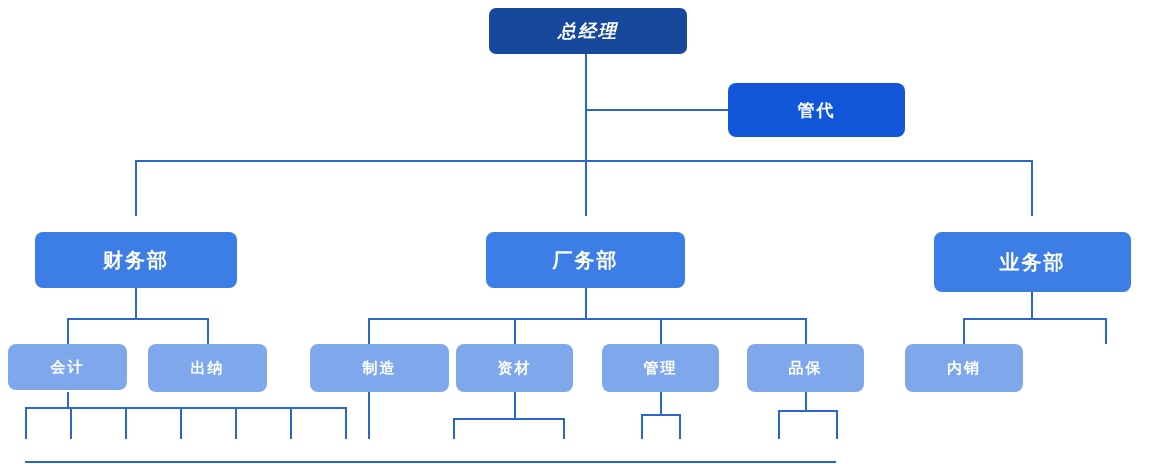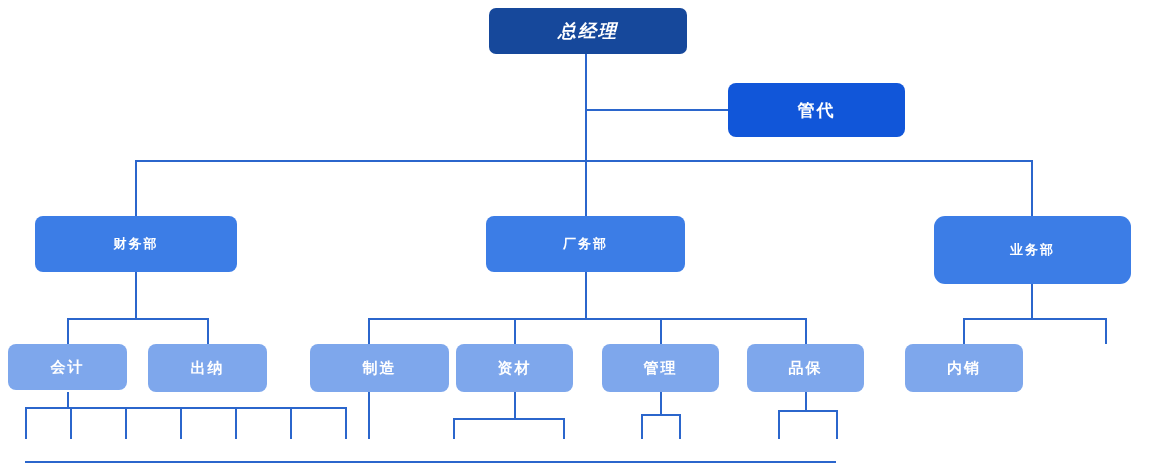--- a/index.html
+++ b/index.html
@@ -28,21 +28,21 @@
     justify-content:center;
     color:var(--text);
     font-weight:bold;
     letter-spacing:2px;
     border-radius:8px;
     cursor:default;
     z-index:2;
   }
   .node.root{background:var(--root-bg);font-size:18px;border-radius:7px;}
   .node.staff{background:var(--staff-bg);font-size:17px;}
-  .node.dept{background:var(--dept-bg);font-size:13px;}
+  .node.dept{background:var(--dept-bg);font-size:20px;margin-top:16px;}
   .node.sub{background:var(--sub-bg);font-size:15px;}
   .line{
     position:absolute;
     background:var(--line);
     z-index:1;
   }
 </style>
 </head>
 <body>
 
@@ -99,21 +99,21 @@
   <div class="line" style="left:836px;top:410px;width:1.5px;height:29px;"></div>
 
   <div class="line" style="left:25px;top:461px;width:811px;height:1.5px;"></div>
 
   <div class="node root" style="left:489px;top:8px;width:198px;height:46px;font-style:italic;">总经理</div>
 
   <div class="node staff" style="left:728px;top:83px;width:177px;height:54px;">管代</div>
 
   <div class="node dept" style="left:35px;top:216px;width:202px;height:56px;">财务部</div>
   <div class="node dept" style="left:486px;top:216px;width:199px;height:56px;">厂务部</div>
-  <div class="node dept" style="left:934px;top:216px;width:197px;height:68px;border-radius:11px;">业务部</div>
+  <div class="node dept" style="left:934px;top:216px;width:197px;height:60px;">业务部</div>
 
   <div class="node sub" style="left:8px;top:344px;width:119px;height:46px;">会计</div>
   <div class="node sub" style="left:148px;top:344px;width:119px;height:48px;">出纳</div>
 
   <div class="node sub" style="left:310px;top:344px;width:139px;height:48px;">制造</div>
   <div class="node sub" style="left:456px;top:344px;width:117px;height:48px;">资材</div>
   <div class="node sub" style="left:747px;top:344px;width:117px;height:48px;">品保</div>
   <div class="node sub" style="left:602px;top:344px;width:117px;height:48px;">管理</div>
 
   <div class="node sub" style="left:905px;top:344px;width:118px;height:48px;">内销</div>

